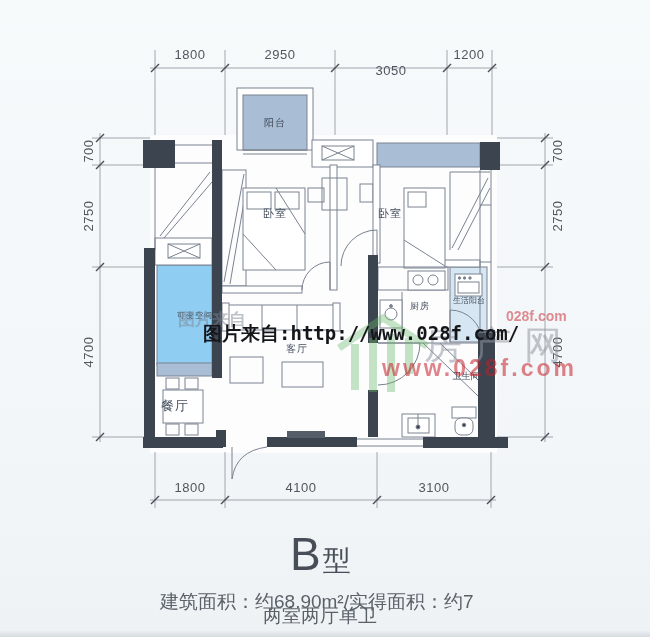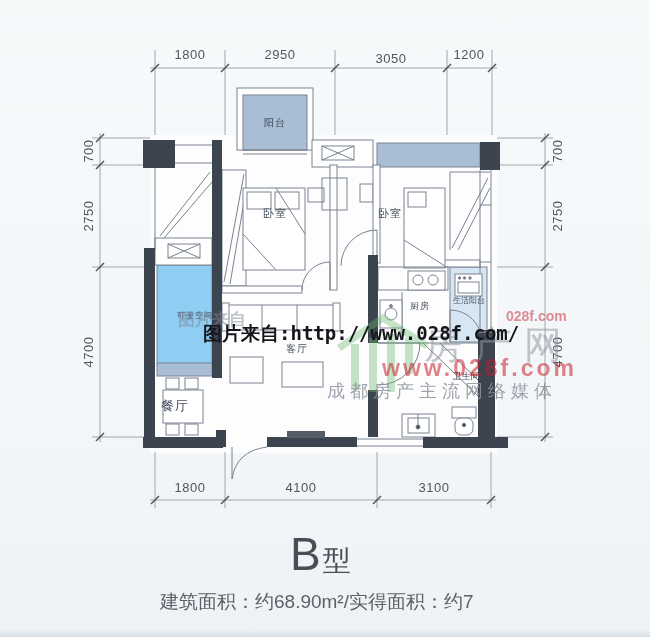--- a/index.html
+++ b/index.html
@@ -306,21 +306,21 @@
       <rect x="423" y="437" width="85" height="11"></rect>
       <rect x="478" y="330" width="17" height="118"></rect>
       <rect x="368" y="255" width="10" height="88"></rect>
       <rect x="368" y="390" width="10" height="47"></rect>
       <rect x="287" y="431" width="38" height="7" fill="#555d68"></rect>
     </g>
   </svg>
 
   <div class="dim" style="left:158px;top:47px">1800</div>
   <div class="dim" style="left:248px;top:47px">2950</div>
-  <div class="dim" style="left:359px;top:51px">3050</div>
+  <div class="dim" style="left:359px;top:63px">3050</div>
   <div class="dim" style="left:437px;top:47px">1200</div>
 
   <div class="dim" style="left:158px;top:480px">1800</div>
   <div class="dim" style="left:269px;top:480px">4100</div>
   <div class="dim" style="left:402px;top:480px">3100</div>
 
   <div class="dim vert" style="left:56px;top:144px">700</div>
   <div class="dim vert" style="left:56px;top:209px">2750</div>
   <div class="dim vert" style="left:56px;top:345px">4700</div>
 
@@ -341,25 +341,25 @@
   <svg class="green-logo" width="115" height="88" viewBox="0 0 115 88">
     <path d="M14 38 L58 8 L102 36" stroke="#69b86a" stroke-width="7" fill="none"></path>
     <path d="M30 34 L30 80" stroke="#69b86a" stroke-width="8" fill="none"></path>
     <path d="M48 28 L48 82" stroke="#69b86a" stroke-width="8" fill="none"></path>
     <path d="M66 24 L66 82" stroke="#69b86a" stroke-width="8" fill="none"></path>
     <path d="M84 28 L84 64" stroke="#69b86a" stroke-width="8" fill="none"></path>
   </svg>
   <div class="wm wm-large" style="left:424px;top:326px">房产网</div>
   <div class="wm wm-red-frag" style="left:506px;top:309px">028f.com</div>
   <div class="wm wm-red" style="left:382px;top:357px">www.028f.com</div>
-  <div class="wm wm-tagline" style="left:327px;top:382px">成都房产主流网络媒体</div>
   <div class="wm wm-ghost" style="left:178px;top:311px">图片来自</div>
   <div class="wm wm-caption" style="left:203px;top:324px">图片来自:http://www.028f.com/</div>
 
   <div class="footer-title">
     <span class="big">B</span>
     <span class="suffix">型</span>
   </div>
   <div class="footer-line1">建筑面积：约68.90m²/实得面积：约7</div>
+  <div class="footer-line2">两室两厅单卫</div>
 
 
   <div class="photo-edge"></div>
 </div>
 
 </body></html>

